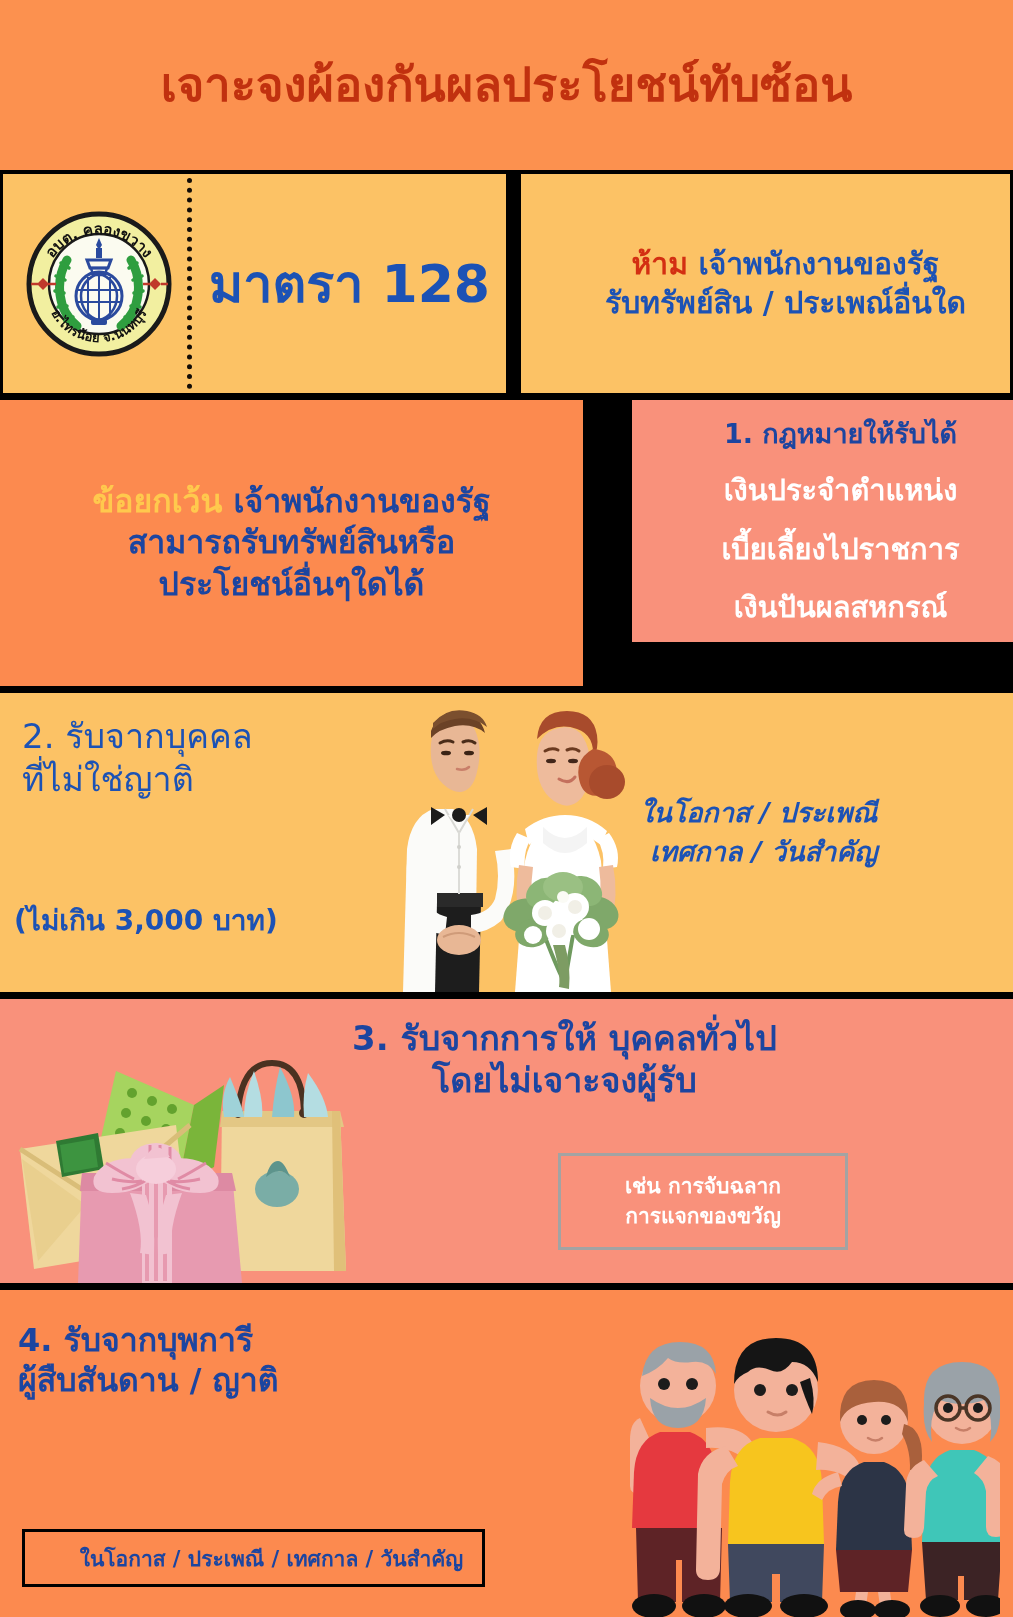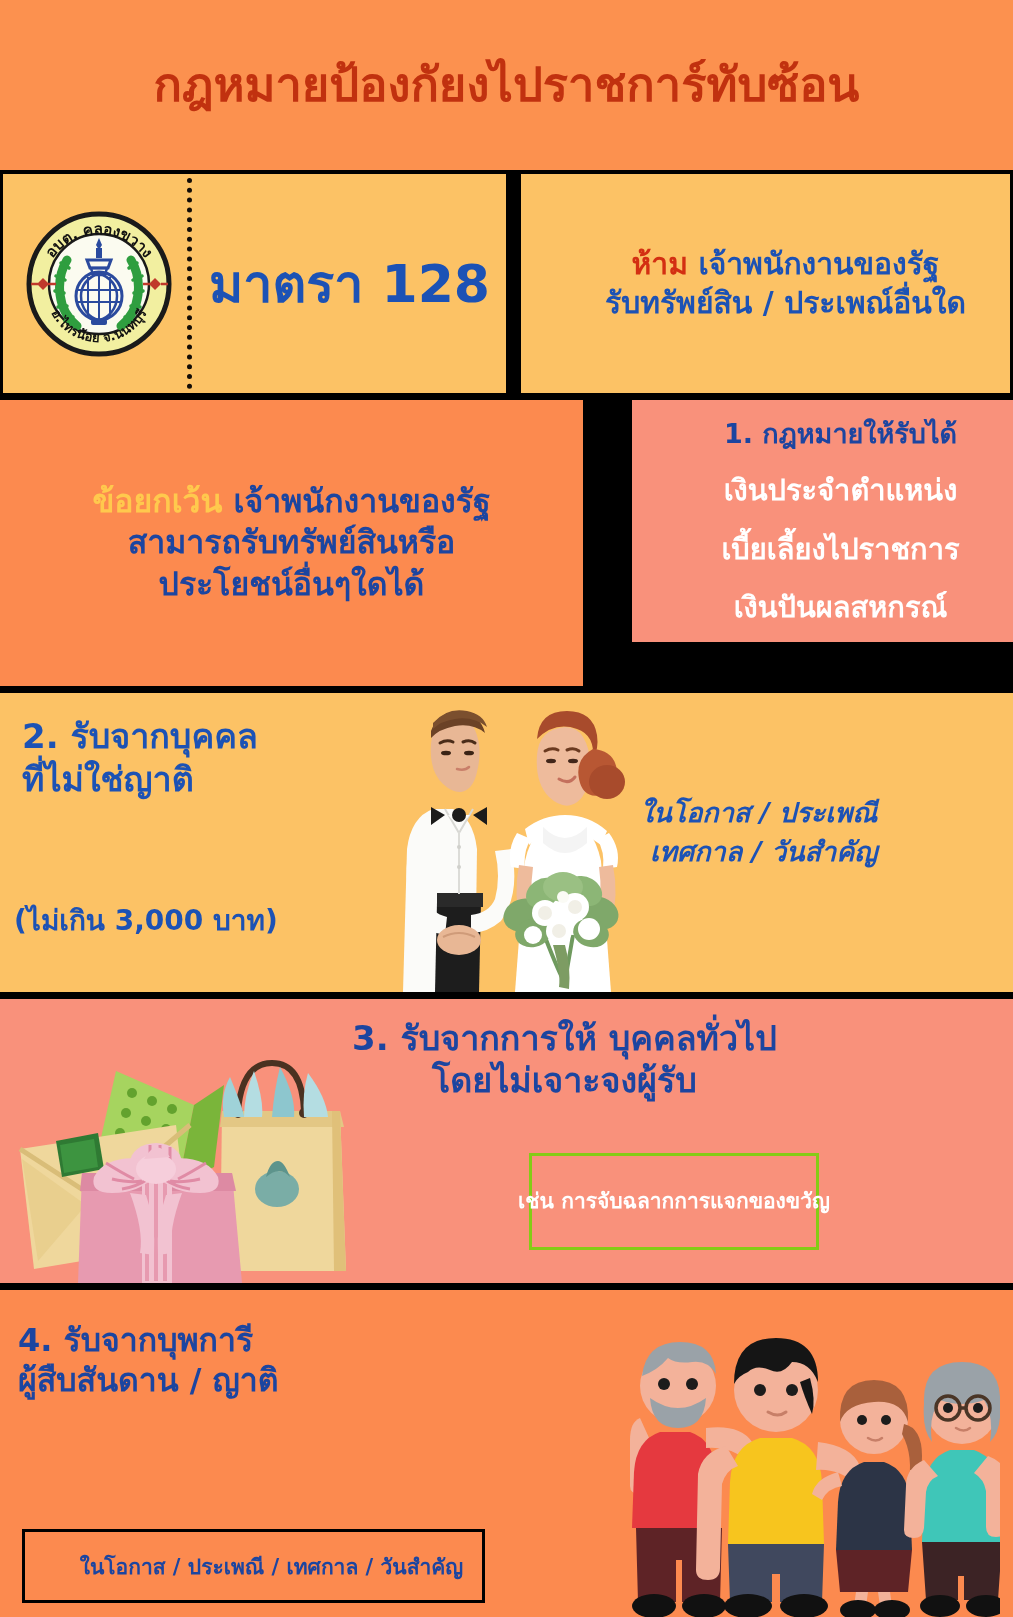--- a/index.html
+++ b/index.html
@@ -125,21 +125,21 @@
     width: 1013px; height: 299px;
     background: #fcc265;
     overflow: hidden;
   }
   .b3-text {
     position: absolute;
     left: 22px; top: 22px;
     line-height: 1.25;
   }
   .b3-text .t1, .b3-text .t2 {
-    font-size: 34px; font-weight: bold; color: #1c52b5; white-space: nowrap;
+    font-size: 34px; font-weight: normal; color: #1c52b5; white-space: nowrap;
   }
   .b3-amount {
     position: absolute;
     left: 14px; top: 205px;
     font-size: 28px; font-weight: bold; color: #1c52b5; white-space: nowrap;
   }
   .b3-right {
     position: absolute;
     left: 640px; top: 100px;
     line-height: 1.45;
@@ -170,24 +170,24 @@
   }
   .b4-text .t1 {
     font-size: 34px; font-weight: bold; color: #1c45a0; white-space: nowrap;
   }
   .b4-text .t2 {
     font-size: 34px; font-weight: bold; color: #1c45a0; white-space: nowrap;
     text-align: center;
   }
   .b4-box {
     position: absolute;
-    left: 529px; top: 1153px;
+    left: 558px; top: 1153px;
     width: 290px; height: 97px;
-    border: 3px solid #84cc16;
-    display: flex; flex-direction: row;
+    border: 3px solid #a3a3a3;
+    display: flex; flex-direction: column;
     align-items: center; justify-content: center;
     line-height: 1.4;
   }
   .b4-box div {
     font-size: 21px; font-weight: bold; color: #ffffff; white-space: nowrap;
   }
   .gifts {
     position: absolute;
     left: 4px; top: 12px;
     width: 350px; height: 272px;
@@ -209,40 +209,40 @@
   .b5-text .t1, .b5-text .t2 {
     font-size: 32px; font-weight: bold; color: #1c45a0; white-space: nowrap;
   }
   .b5-text .t3 {
     font-size: 26px; font-weight: bold; color: #ffffff; white-space: nowrap;
     margin-top: 4px;
   }
   .b5-box {
     position: absolute;
     left: 22px; top: 1529px;
-    width: 463px; height: 74px;
+    width: 463px; height: 58px;
     border: 3px solid #000000;
     display: flex; align-items: center; justify-content: center; padding-left: 36px;
   }
   .b5-box div {
     font-size: 21px; font-weight: bold; color: #1c45a0; white-space: nowrap;
   }
   .family {
     position: absolute;
     left: 620px; top: 20px;
     width: 380px; height: 310px;
   }
 </style>
 </head>
 <body>
 
 <div class="poster">
 
   <div class="header">
-    <div class="header-title">กฎหมายป้องกัยงไปราชการ์ทับซ้อน</div>
+    <div class="header-title">เจาะจงผ้องกันผลประโยชน์ทับซ้อน</div>
   </div>
 
   <div class="band1">
     <div class="b1-left">
 
       <div class="seal">
         <svg width="148" height="172" viewBox="0 0 148 172">
           <circle cx="74" cy="86" r="70" fill="#f2efa0" stroke="#1a1a1a" stroke-width="5"></circle>
           <circle cx="74" cy="86" r="50" fill="#fbfbf0" stroke="#1a1a1a" stroke-width="2.5"></circle>
 

